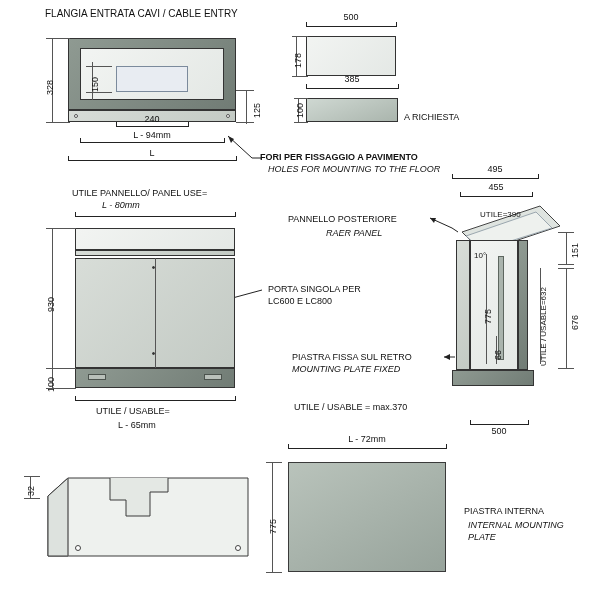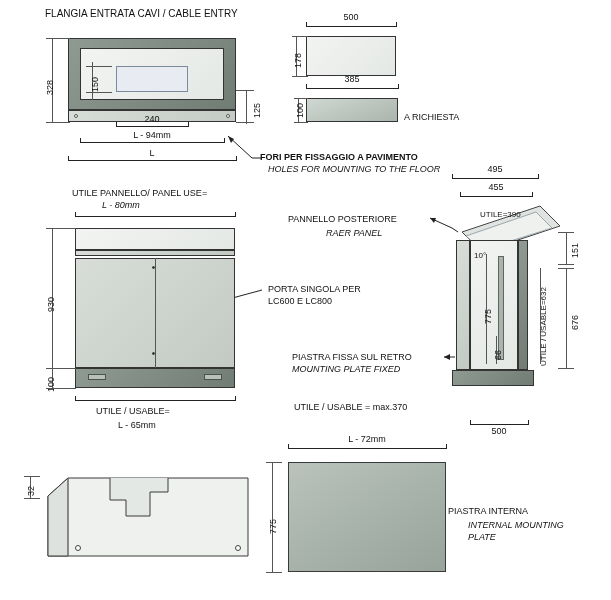--- a/index.html
+++ b/index.html
@@ -230,17 +230,17 @@
   <div class="dim" style="left:288px;top:448px;width:158px;"></div>
   <div class="tick" style="left:288px;top:444px;"></div>
   <div class="tick" style="left:446px;top:444px;"></div>
   <div class="lbl c" style="left:327px;top:434px;width:80px;">L - 72mm</div>
 
   <div class="ext" style="left:272px;top:462px;height:110px;"></div>
   <div class="vert" style="left:268px;top:534px;">775</div>
   <div class="exth" style="left:266px;top:462px;width:16px;"></div>
   <div class="exth" style="left:266px;top:572px;width:16px;"></div>
 
-  <div class="lbl" style="left:448px;top:506px;">PIASTRA INTERNA</div>
+  <div class="lbl" style="left:464px;top:506px;">PIASTRA INTERNA</div>
   <div class="lbl it" style="left:468px;top:520px;">INTERNAL MOUNTING</div>
   <div class="lbl it" style="left:468px;top:532px;">PLATE</div>
 
 </div>
 
 </body></html>

